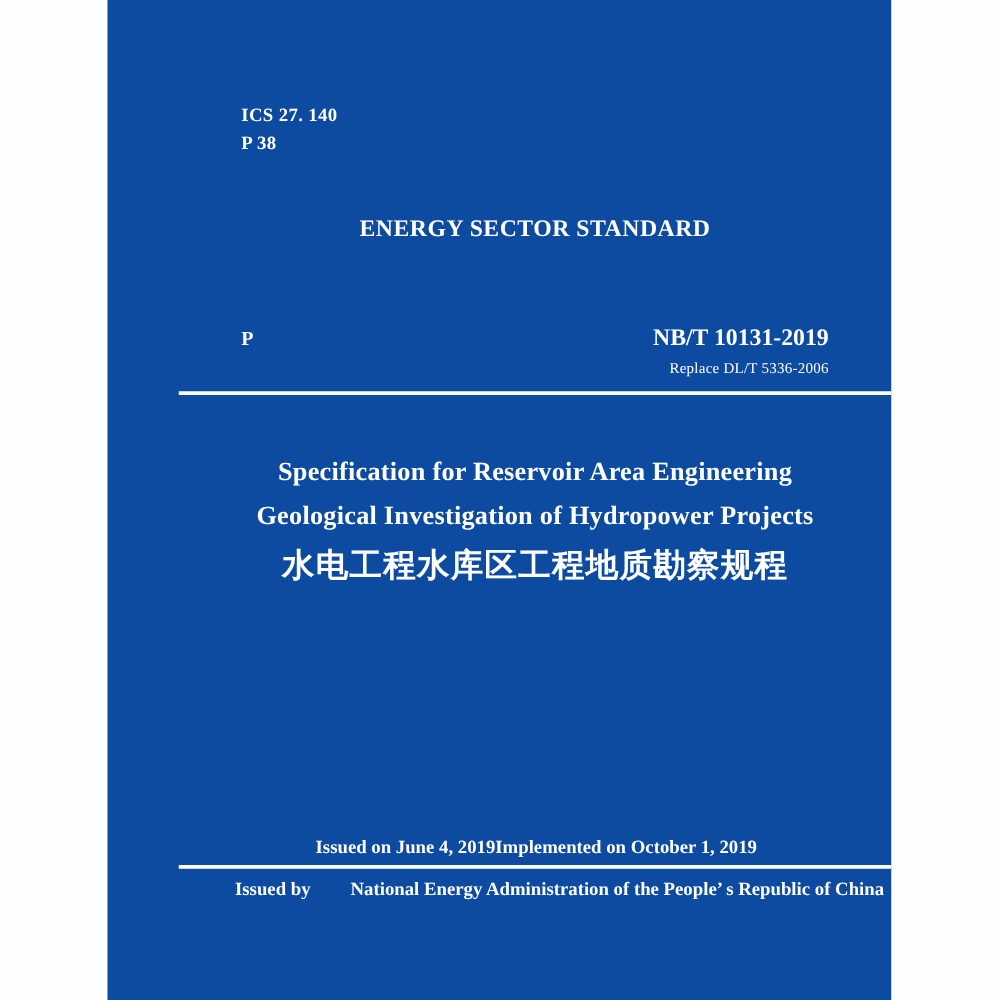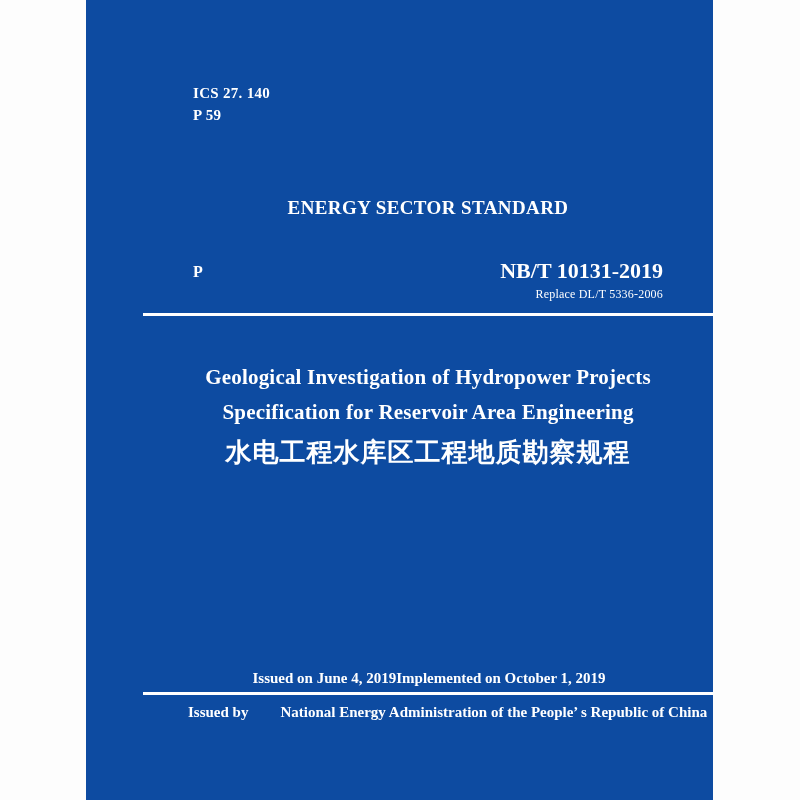--- a/index.html
+++ b/index.html
@@ -16,29 +16,29 @@
 
   .ics-block {
     position:absolute; left:50px; top:82px;
     font-weight:bold; font-size:15px; line-height:22px; letter-spacing:0.3px;
   }
   .nb-logo {
     position:absolute; right:44px; top:66px;
     font-family:"Liberation Sans", sans-serif; font-weight:bold;
     font-size:82px; line-height:86px; letter-spacing:-2px;
   }
-  .heading { position:absolute; left:0; width:570px; top:196px; text-align:center; }
+  .heading { position:absolute; left:0; width:570px; top:172px; text-align:center; }
   .h-en { font-weight:bold; font-size:19px; line-height:24px; letter-spacing:0.4px; }
   .h-zh {
     font-family:"Liberation Sans", sans-serif;
     font-weight:bold; font-size:19px; line-height:27px; letter-spacing:3px; margin-top:1px;
   }
   .doc-class { position:absolute; left:50px; top:263px; font-weight:bold; font-size:16px; }
   .code-block { position:absolute; right:50px; top:260px; text-align:right; }
-  .std-no { font-weight:bold; font-size:22px; line-height:22px; }
+  .std-no { font-weight:bold; font-size:19px; line-height:22px; }
   .replaces { font-size:12px; line-height:16px; margin-top:4px; letter-spacing:0.2px; }
 
   .rule { position:absolute; left:0; width:570px; height:2.5px; background:#ffffff; }
   .rule-top { top:313px; }
   .rule-bottom { top:692px; }
 
   .title-block { position:absolute; left:0; width:570px; top:360px; text-align:center; }
   .t-en { font-weight:bold; font-size:21px; line-height:35px; letter-spacing:0.2px; }
   .t-zh { font-weight:bold; font-size:26px; line-height:42px; letter-spacing:1px; margin-top:2px; }
 
@@ -55,40 +55,40 @@
 </style>
 </head>
 <body>
 
 <div class="canvas">
   <div class="cover">
     <div class="content">
 
       <div class="ics-block">
         <div>ICS 27. 140</div>
-        <div>P 59</div>
+        <div>P 38</div>
       </div>
 
 
       <div class="heading">
         <div class="h-en">ENERGY SECTOR STANDARD</div>
       </div>
 
       <div class="doc-class">P</div>
 
       <div class="code-block">
         <div class="std-no">NB/T 10131-2019</div>
         <div class="replaces">Replace DL/T 5336-2006</div>
       </div>
 
       <div class="rule rule-top"></div>
 
       <div class="title-block">
+        <div class="t-en">Specification for Reservoir Area Engineering</div>
         <div class="t-en">Geological Investigation of Hydropower Projects</div>
-        <div class="t-en">Specification for Reservoir Area Engineering</div>
         <div class="t-zh">水电工程水库区工程地质勘察规程</div>
       </div>
 
       <div class="dates-row">
         <span>Issued on June 4, 2019</span>
         <span>Implemented on October 1, 2019</span>
       </div>
 
       <div class="rule rule-bottom"></div>
 

